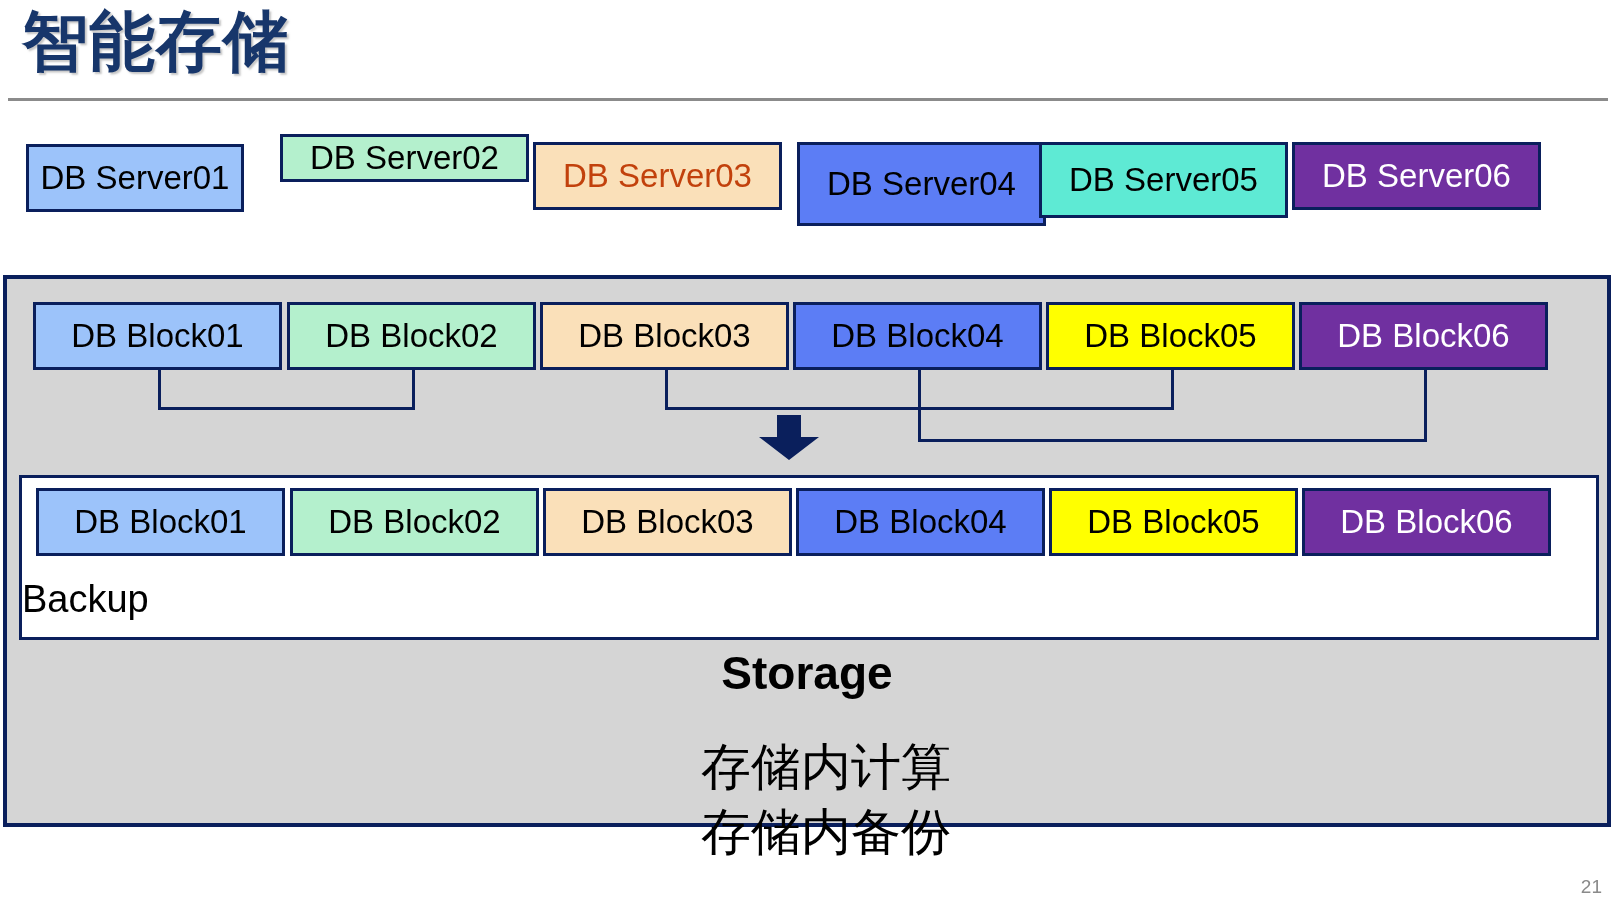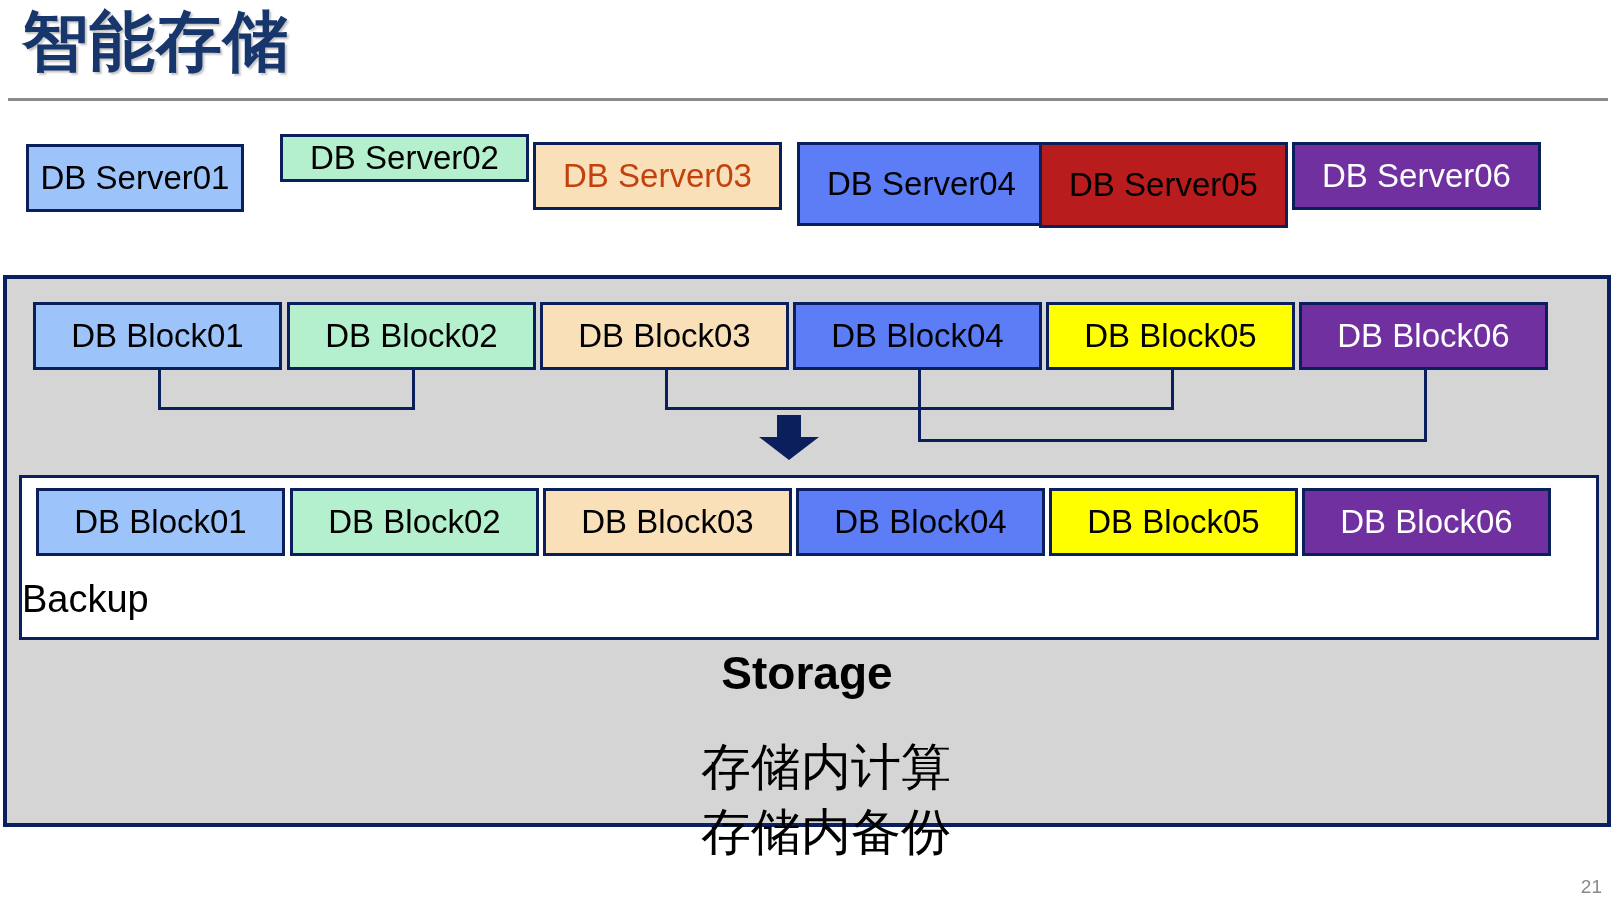--- a/index.html
+++ b/index.html
@@ -141,21 +141,21 @@
     </div>
     <div class="nodebox" style="left: 280px; top: 134px; width: 249px; height: 48px; background: rgb(180, 240, 205); color: rgb(0, 0, 0);">
       <span>DB Server02</span>
     </div>
     <div class="nodebox" style="left: 533px; top: 142px; width: 249px; height: 68px; background: rgb(250, 224, 185); color: #c2410c;">
       <span>DB Server03</span>
     </div>
     <div class="nodebox" style="left: 786px; top: 142px; width: 249px; height: 84px; background: rgb(92, 125, 245); color: rgb(0, 0, 0); margin-left: 11px;">
       <span>DB Server04</span>
     </div>
-    <div class="nodebox" style="left: 1039px; top: 142px; width: 249px; height: 86px; background: #b91c1c; color: rgb(0, 0, 0);">
+    <div class="nodebox" style="left: 1039px; top: 142px; width: 249px; height: 76px; background: #5eead4; color: rgb(0, 0, 0);">
       <span>DB Server05</span>
     </div>
     <div class="nodebox dark-label" style="left: 1292px; top: 142px; width: 249px; height: 68px; background: rgb(112, 48, 160); color: rgb(255, 255, 255);">
       <span>DB Server06</span>
     </div>
   </div>
 
 <div id="storage-container">
 
   <div id="block-row-primary" style="position: absolute; left: 0px; top: 0px; width: 100%; height: 100px;">

